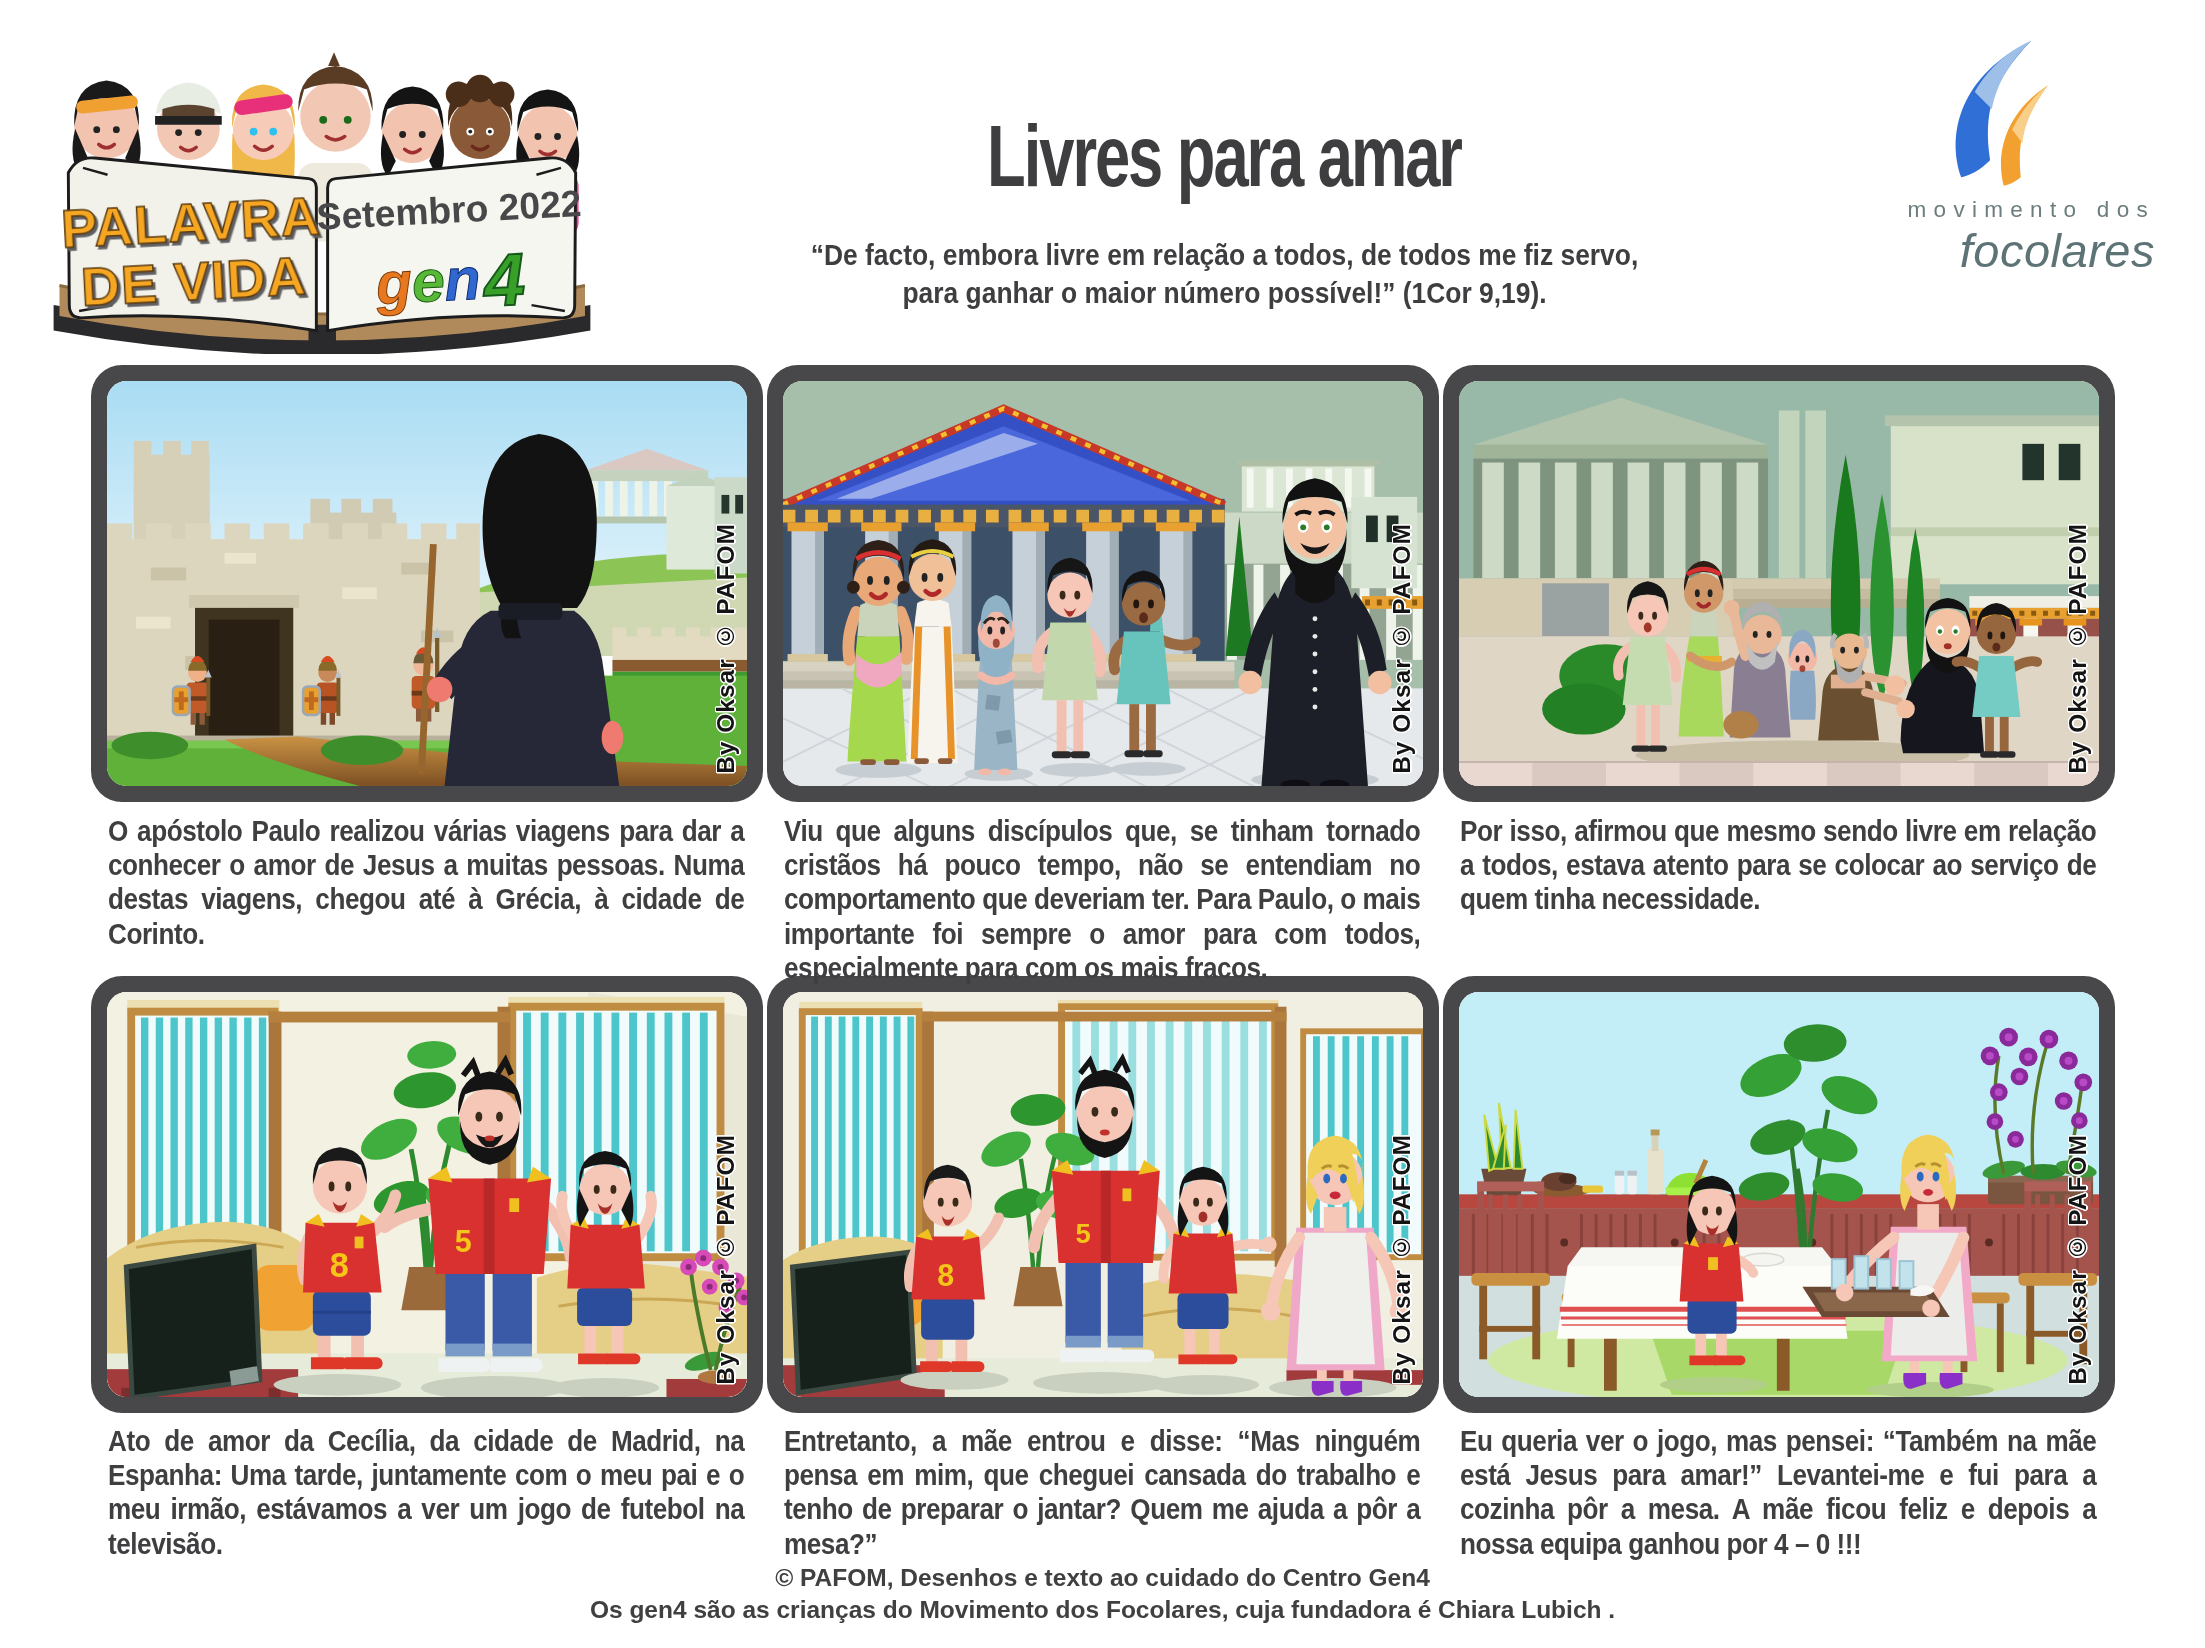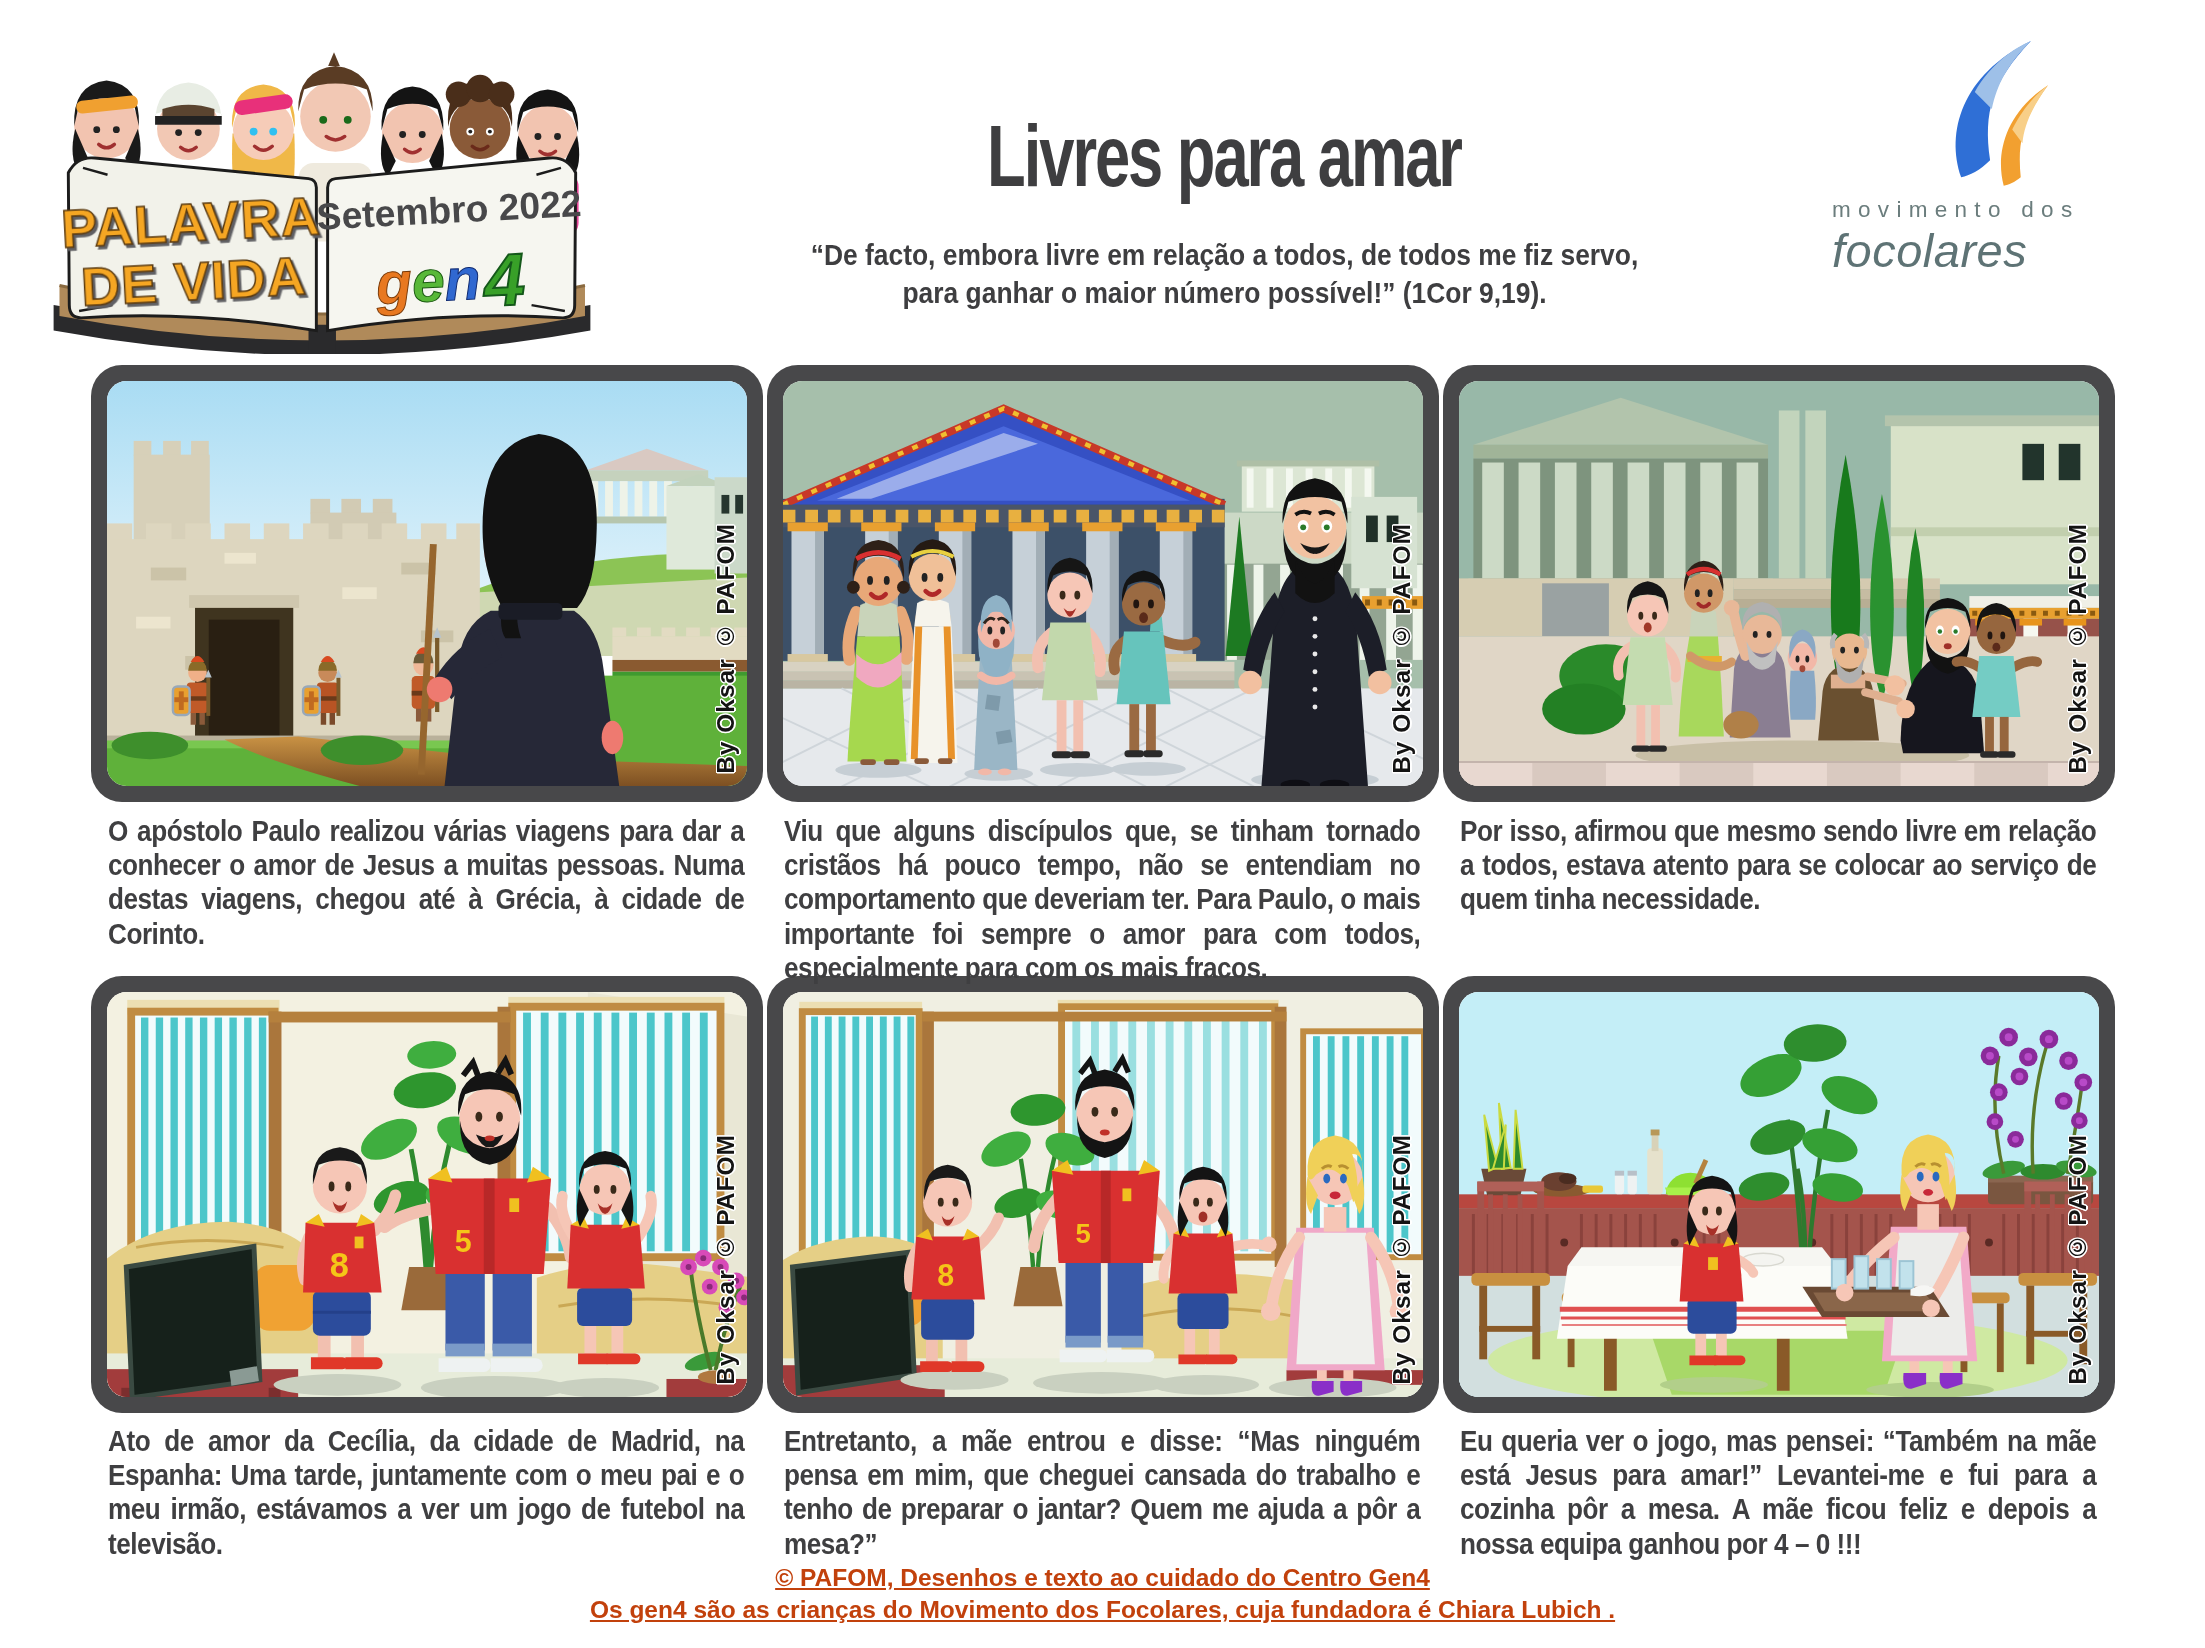--- a/index.html
+++ b/index.html
@@ -6,21 +6,21 @@
   body{width:2205px;height:1648px;background:#ffffff;position:relative;overflow:hidden;
        font-family:"Liberation Sans",sans-serif;color:#3f3f41;}
   .abs{position:absolute;}
   
   #book-logo{left:34px;top:10.8px;width:576px;height:343px;}
   #page-title{left:808px;top:105px;width:833px;text-align:center;}
   #page-title span{display:inline-block;font-size:88px;font-weight:bold;color:#3e3e40;
        letter-spacing:-2.9px;transform:scaleX(0.72);transform-origin:50% 50%;white-space:nowrap;}
   #quote{left:710px;top:236px;width:1029px;text-align:center;font-size:30px;font-weight:bold;
        color:#3e3e40;line-height:1.28;transform:scaleX(0.88);transform-origin:50% 0;}
-  #focolares{left:1832px;top:29px;width:323px;text-align:left;}
+  #focolares{left:1832px;top:29px;width:323px;text-align:right;}
   #focolares svg{display:block;margin:0 auto;}
   .mov-line{font-size:22.5px;letter-spacing:7.3px;color:#6b7d7d;margin-top:1px;white-space:nowrap;}
   .foc-line{font-size:47px;color:#5e7375;letter-spacing:0.5px;margin-top:0px;font-style:italic;}
   
   .frame{position:absolute;width:672px;height:437px;background:#48484a;border-radius:31px;}
   .frame .content{position:absolute;left:15.7px;top:15.7px;right:15.7px;bottom:15.7px;
        border-radius:19.6px;overflow:hidden;background:#fff;}
   .frame svg{display:block;width:100%;height:100%;}
   .credit{position:absolute;right:6.9px;bottom:12.7px;writing-mode:vertical-rl;transform:rotate(180deg);
        font-size:24.5px;font-weight:bold;color:#141414;letter-spacing:1px;white-space:nowrap;
@@ -29,21 +29,21 @@
   .f1{left:91px;top:365px;} .f2{left:767px;top:365px;} .f3{left:1443px;top:365px;}
   .f4{left:91px;top:976px;} .f5{left:767px;top:976px;} .f6{left:1443px;top:976px;}
   
   .cap{position:absolute;width:707px;transform:scaleX(0.9);transform-origin:0 0;
        font-size:29px;line-height:1.18;font-weight:bold;color:#3f3f41;text-align:justify;
        letter-spacing:-0.5px;}
   .c1{left:108px;top:814px;} .c2{left:784px;top:814px;} .c3{left:1460px;top:814px;}
   .c4{left:108px;top:1424px;} .c5{left:784px;top:1424px;} .c6{left:1460px;top:1424px;}
   
   #footer{left:0;top:1562px;width:2205px;text-align:center;font-size:24.5px;font-weight:bold;
-       color:#c2410c;line-height:1.3;text-decoration:underline;}
+       color:#404040;line-height:1.3;}
 </style>
 </head>
 <body>
 
 <div>
 
   <div class="abs" id="book-logo">
     <svg viewBox="0 0 1175 700">
 
       <g>

